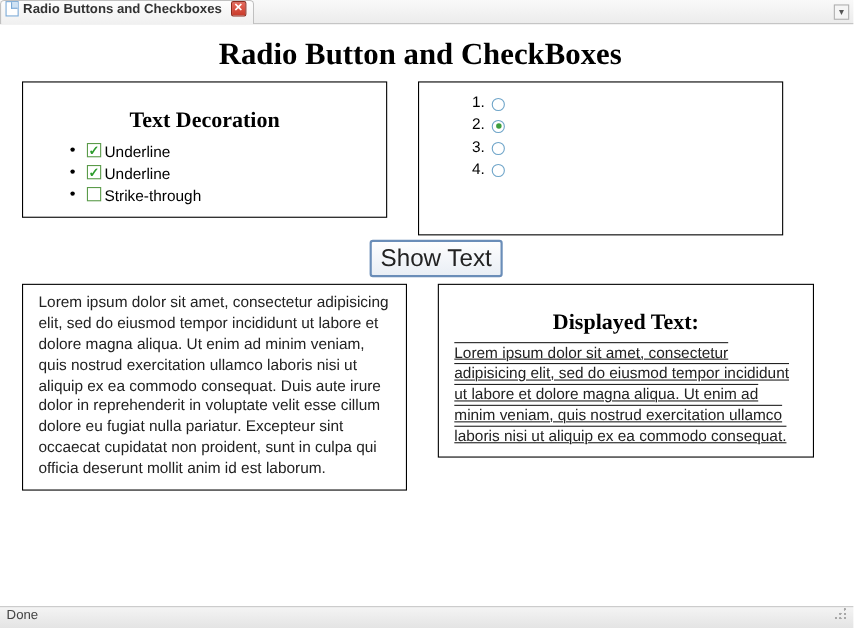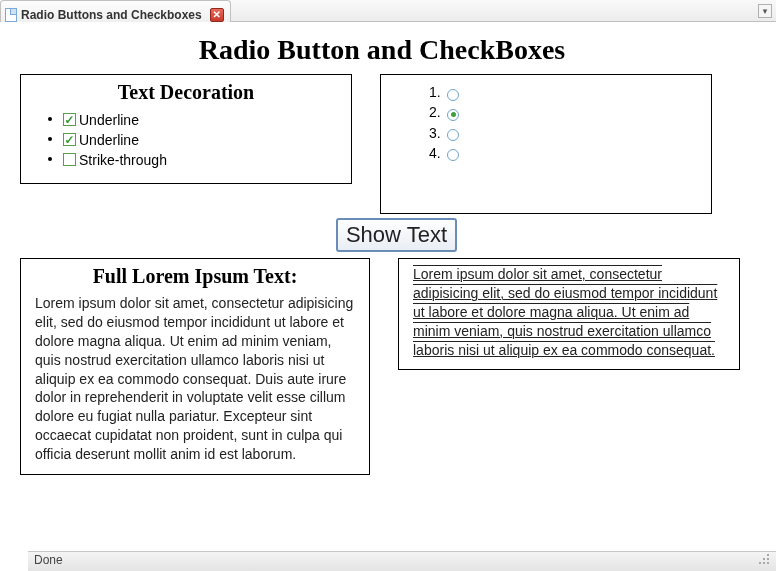--- a/index.html
+++ b/index.html
@@ -17,21 +17,21 @@
     display: flex;
     align-items: center;
     height: 22px;
     background: linear-gradient(#f9f9f9, #ececec);
     border-bottom: 1px solid #bfbfbf;
     justify-content: space-between;
     padding-right: 4px;
   }
   .tab {
     display: flex;
-    align-items: flex-end;
+    align-items: flex-start;
     height: 22px;
     padding: 0 6px 0 4px;
     background: linear-gradient(#fdfdfd, #f0f0f0);
     border: 1px solid #c0c0c0;
     border-bottom: none;
     border-radius: 4px 4px 0 0;
     gap: 4px;
     font-size: 12px;
     font-weight: bold;
     color: #333;
@@ -88,31 +88,31 @@
   }
   .panel {
     border:1px solid #000;
     padding: 6px 14px 10px 14px;
   }
   .panel-title {
     font-family: Georgia, "Times New Roman", serif;
     font-weight: bold;
     font-size: 20px;
     text-align:center;
-    margin: 0 0 6px 0;
+    margin: 17px 0 6px 0;
   }
   
   .top-left { width: 332px; min-height: 110px; }
   .top-right { width: 332px; min-height: 140px; }
   .deco-list {
     list-style: disc;
     margin: 0;
     padding-left: 28px;
   }
-  .deco-list li { margin: 2px 0; }
+  .deco-list li { margin: 2px 16px; }
   .cb, .rb {
     display:inline-block;
     vertical-align:middle;
     cursor:pointer;
   }
   .cb-box {
     width:13px;height:13px;
     border:1px solid #5b9b4a;
     background:#fff;
     display:inline-flex;align-items:center;justify-content:center;
@@ -172,23 +172,23 @@
   .displayed {
     text-decoration: underline overline;
     text-underline-offset: 1px;
     text-decoration-thickness: 1px;
   }
   
   .statusbar {
     height:20px;
     background:linear-gradient(#f4f4f4,#e4e4e4);
     border-top:1px solid #c7c7c7;
-    display:flex;align-items:center;justify-content:space-between;
+    display:flex;align-items:flex-start;justify-content:space-between;
     padding:0 4px 4px 6px;
-    font-size:12px;color:#444;margin-left:28px;
+    font-size:12px;color:#444;
   }
   .grip {
     width:14px;height:14px;
     background:
       radial-gradient(circle at 10px 10px,#a7a7a7 1px,transparent 1.2px),
       radial-gradient(circle at 6px 10px,#a7a7a7 1px,transparent 1.2px),
       radial-gradient(circle at 10px 6px,#a7a7a7 1px,transparent 1.2px),
       radial-gradient(circle at 2px 10px,#a7a7a7 1px,transparent 1.2px),
       radial-gradient(circle at 6px 6px,#a7a7a7 1px,transparent 1.2px),
       radial-gradient(circle at 10px 2px,#a7a7a7 1px,transparent 1.2px);
@@ -234,24 +234,24 @@
       </ol>
     </div>
   </div>
 
   <div class="show-btn-wrap">
     <button class="show-text">Show Text</button>
   </div>
 
   <div class="row">
     <div class="panel bot-left">
-      <div class="panel-title">Full Lorem Ipsum Text:</div>
       <p class="body-text">Lorem ipsum dolor sit amet, consectetur adipisicing elit, sed do eiusmod tempor incididunt ut labore et dolore magna aliqua. Ut enim ad minim veniam, quis nostrud exercitation ullamco laboris nisi ut aliquip ex ea commodo consequat. Duis aute irure dolor in reprehenderit in voluptate velit esse cillum dolore eu fugiat nulla pariatur. Excepteur sint occaecat cupidatat non proident, sunt in culpa qui officia deserunt mollit anim id est laborum.</p>
     </div>
     <div class="panel bot-right">
+      <div class="panel-title">Displayed Text:</div>
       <p class="body-text displayed">Lorem ipsum dolor sit amet, consectetur adipisicing elit, sed do eiusmod tempor incididunt ut labore et dolore magna aliqua. Ut enim ad minim veniam, quis nostrud exercitation ullamco laboris nisi ut aliquip ex ea commodo consequat.</p>
     </div>
   </div>
 </div>
 
 <div class="statusbar">
   <span>Done</span>
   <span class="grip"></span>
 </div>
 

